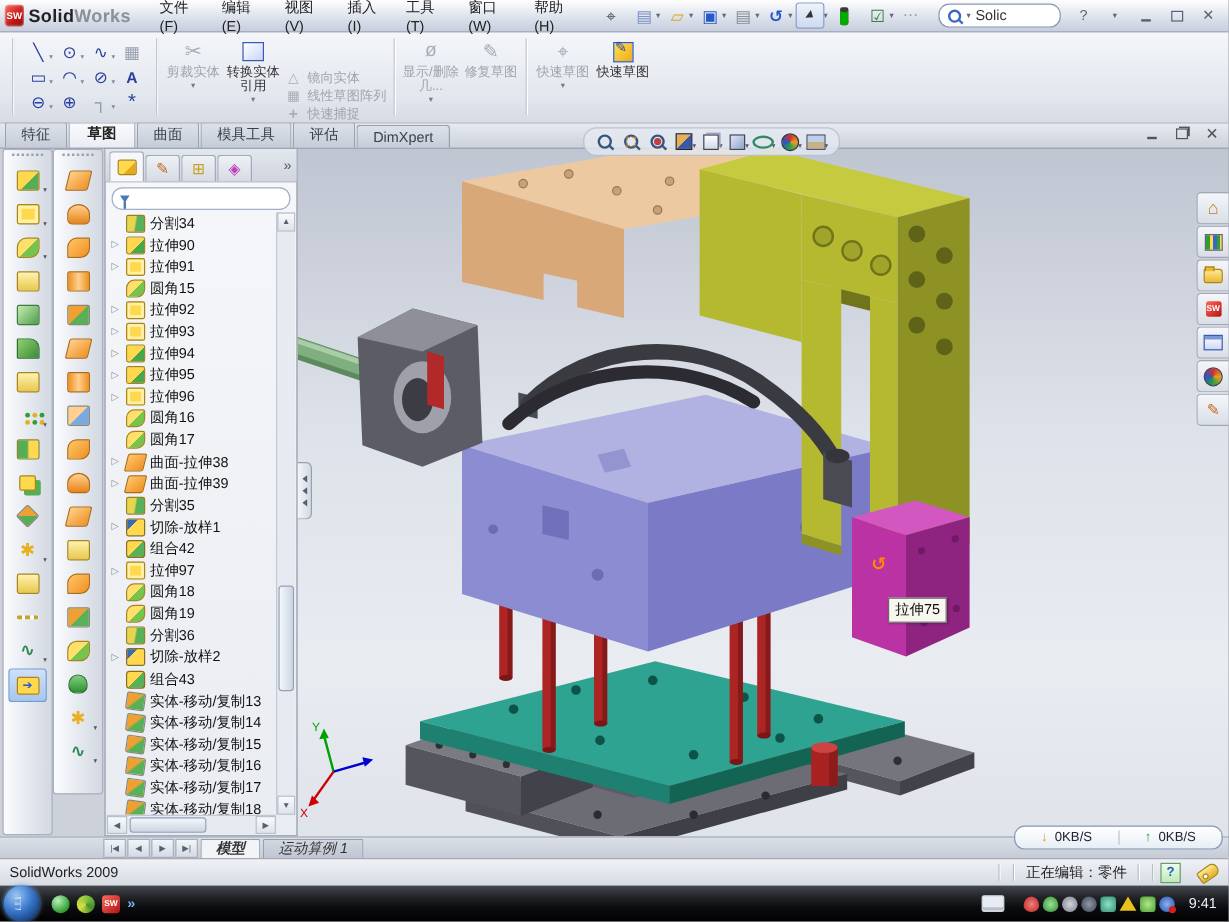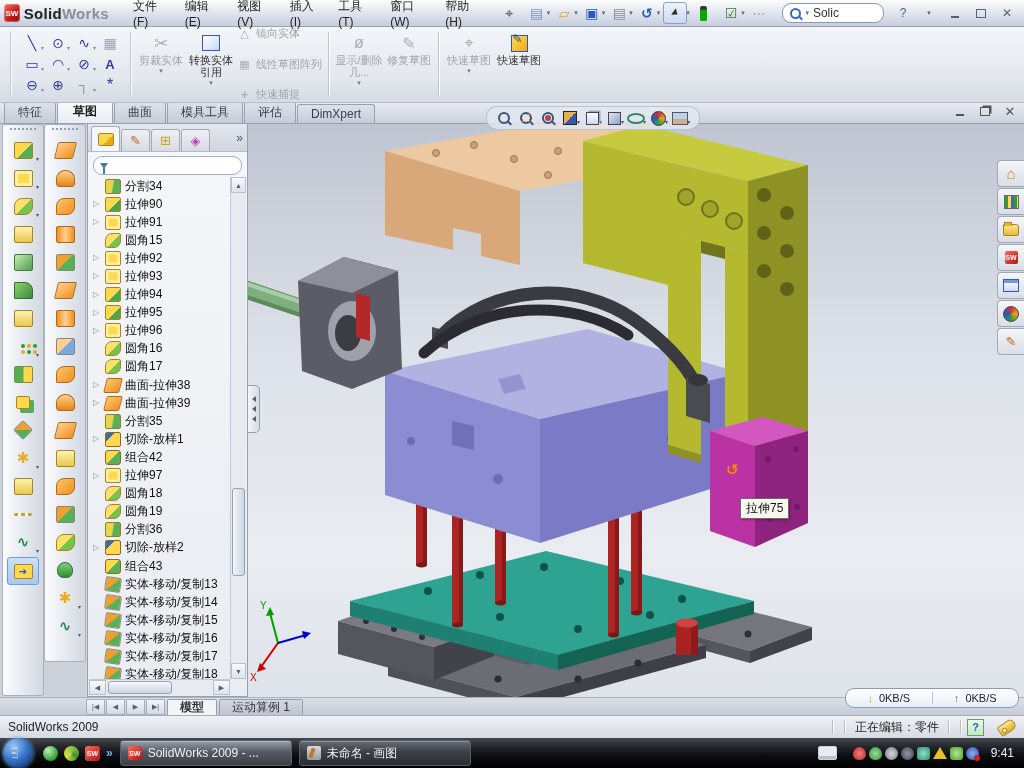--- a/index.html
+++ b/index.html
@@ -66,21 +66,21 @@
   .sk-fillet::before{content:"┐";color:#8a93a8;}
   .sk-region::before{content:"▦";color:#9aa2b2;}
   .sk-text::before{content:"A";font-weight:bold;font-size:13px;}
   .sk-point::before{content:"*";font-size:17px;}
   .midbtn{width:50px;display:flex;flex-direction:column;align-items:center;padding-top:6px;}
   .midbtn .biglabel{width:48px;}
   .gray .biglabel{color:#a0a5ae;}
   .ic-trim::before{content:"✂";font-size:17px;color:#a8adb6;}
   .ic-convert{width:16px;height:14px;border:1px solid #3858b8;background:linear-gradient(135deg,#ffffff,#c8d6f6);}
   .ic-offset::before{content:"⊃";font-size:16px;color:#a8adb6;font-weight:bold;}
-  .smallcol{display:flex;flex-direction:column;justify-content:space-between;gap:15px;padding:0 2px;}
+  .smallcol{display:flex;flex-direction:column;justify-content:flex-end;gap:0;padding:0 2px;}
   .smallitem{display:flex;align-items:center;gap:5px;color:#a0a5ae;font-size:11px;white-space:nowrap;}
   .si-ic{width:13px;height:12px;display:flex;align-items:center;justify-content:center;color:#a8adb6;font-size:11px;}
   .si-mirror::before{content:"△";}
   .si-pattern::before{content:"▦";}
   .si-move::before{content:"+";font-weight:bold;font-size:13px;}
   .ic-dispdel::before{content:"ø";font-size:16px;color:#a8adb6;}
   .ic-repair::before{content:"✎";font-size:16px;color:#a8adb6;}
   .ic-snap::before{content:"⌖";font-size:16px;color:#a8adb6;}
   .ic-rapid{width:15px;height:15px;background:linear-gradient(135deg,#ffe24d,#f0a818);border:1px solid #2858c8;position:relative;}
   .ic-rapid::after{content:"✎";position:absolute;left:1px;top:-4px;color:#2040b0;font-size:12px;}
@@ -207,21 +207,21 @@
   
   .netbox{position:absolute;left:845px;top:688px;width:172px;height:18px;z-index:45;
     background:linear-gradient(#ffffff,#e8eef6);border:1px solid #8a9cb8;border-radius:9px;
     display:flex;align-items:center;font-size:11px;color:#223;}
   .netbox .half{flex:1;display:flex;align-items:center;justify-content:center;gap:6px;}
   .netbox .divider{width:1px;height:12px;background:#b8c4d4;}
   .arr-down{color:#e0a020;font-weight:bold;}
   .arr-up{color:#2f9e2f;font-weight:bold;}
   
   .doctabs{position:absolute;top:697px;left:0;right:0;height:17px;background:linear-gradient(#dadfe7,#c6ccd7);
-    border-top:1px solid #aab2c0;display:flex;align-items:center;z-index:25;}
+    border-top:1px solid #aab2c0;display:flex;align-items:center;z-index:25;font-style:italic;}
   .dnav{display:flex;gap:1px;margin-left:86px;}
   .dnb{width:17px;height:14px;display:flex;align-items:center;justify-content:center;font-size:7px;color:#55606f;
     background:linear-gradient(#f2f5f9,#d4dae4);border:1px solid #a8b0bf;}
   .dtab{padding:0 12px;height:15px;display:flex;align-items:center;font-size:12px;color:#333;margin-left:2px;
     border:1px solid #98a0ae;border-bottom:none;background:linear-gradient(#d2d7e0,#bfc5d2);border-radius:2px 2px 0 0;}
   .dtab.active{background:#f2f4f8;font-weight:bold;}
   
   .statusbar{position:absolute;top:714px;left:0;right:0;height:24px;
     background:linear-gradient(#f0f2f6,#d5dae2);border-top:1px solid #fff;box-shadow:inset 0 1px 0 #aab;
     display:flex;align-items:center;padding:0 8px;z-index:24;}
@@ -1183,32 +1183,20 @@
 
   <div class="taskbar">
     <div class="orb"></div>
     <div class="ql">
 
     <div class="qlic ql-green"></div>
         <div class="qlic ql-lime"></div>
         <div class="qlic ql-sw">SW</div>
         <div class="qlic ql-more">»</div>
       </div>
-    <div style="display:flex;">
-
-        <div class="task active">
-          <span class="task-ic ti-sw">SW</span>
-          <span>SolidWorks 2009 - ...</span>
-        </div>
-
-        <div class="task">
-          <span class="task-ic ti-paint"></span>
-          <span>未命名 - 画图</span>
-        </div>
-      </div>
     <div class="trayzone">
       <div class="kbdicon"></div>
       <div class="tray">
 
       <div class="trico tr-red"></div>
           <div class="trico tr-green"></div>
           <div class="trico tr-gray"></div>
           <div class="trico tr-dark"></div>
           <div class="trico tr-teal"></div>
           <div class="trico tr-yellow"></div>

